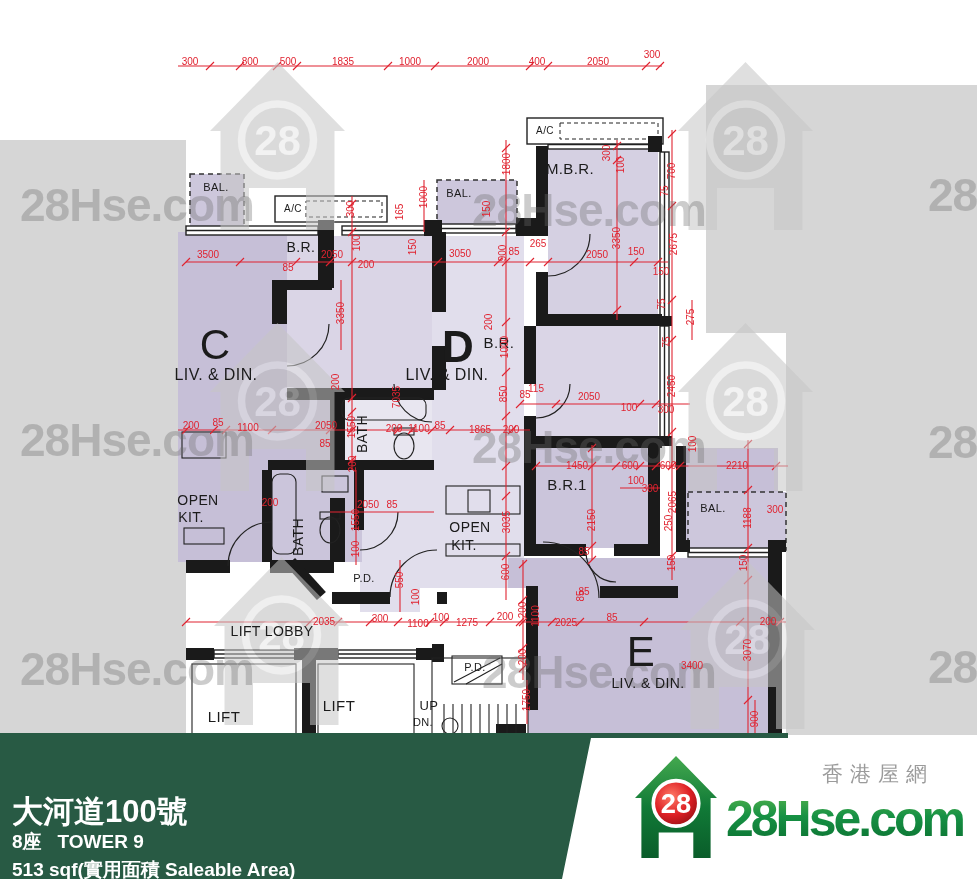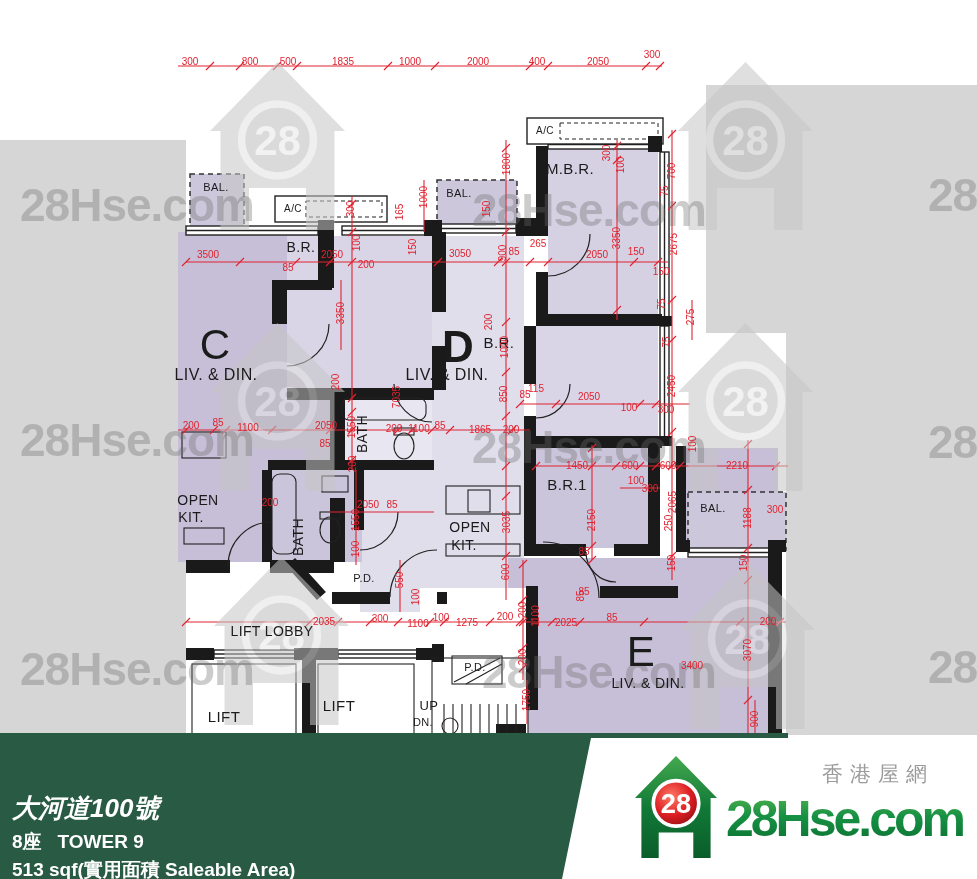--- a/index.html
+++ b/index.html
@@ -16,21 +16,21 @@
   #labels{position:absolute;inset:0;pointer-events:none;}
   .dim{position:absolute;transform:translate(-50%,-50%);font-size:10px;color:var(--red,#e02330);
        white-space:nowrap;line-height:1;}
   .dim.rot{transform:translate(-50%,-50%) rotate(-90deg);}
   .room{position:absolute;transform:translate(-50%,-50%);font-size:14px;color:#1b1b1b;
         white-space:nowrap;line-height:1;letter-spacing:.4px;}
   .room.rot{transform:translate(-50%,-50%) rotate(-90deg);}
   #footer{position:absolute;left:0;top:733px;width:788px;height:146px;background:var(--green,#285a44);
           clip-path:polygon(0 0,788px 0,788px 5px,591px 5px,562px 146px,0 146px);color:#fff;}
   #footer .t1{position:absolute;left:12px;top:12px;font-size:34px;font-weight:bold;}
-  #footer .t2{position:absolute;left:12px;top:58px;font-size:26px;font-weight:600;font-style:italic;}
+  #footer .t2{position:absolute;left:12px;top:58px;font-size:31px;font-weight:600;}
   #footer .t3{position:absolute;left:12px;top:96px;font-size:19px;font-weight:600;}
   #footer .t3 .sep{display:inline-block;width:16px;}
   #footer .t4{position:absolute;left:12px;top:124px;font-size:19px;font-weight:600;}
   #brand{position:absolute;left:598px;top:742px;width:379px;height:137px;}
   #brand .cn{position:absolute;left:224px;top:18px;font-size:21px;color:#9b9b9b;letter-spacing:7px;}
   #brand .site{position:absolute;left:128px;top:48px;font-size:50px;font-weight:bold;letter-spacing:-3px;
         background:linear-gradient(180deg,#5cb64d 0%,#169144 45%,#0a6d2f 100%);
         -webkit-background-clip:text;background-clip:text;color:transparent;}
 </style>
 </head>

